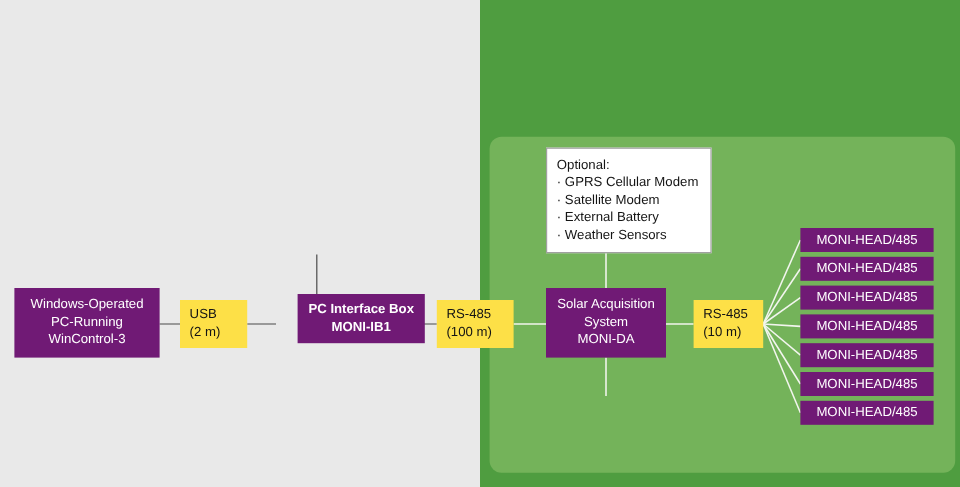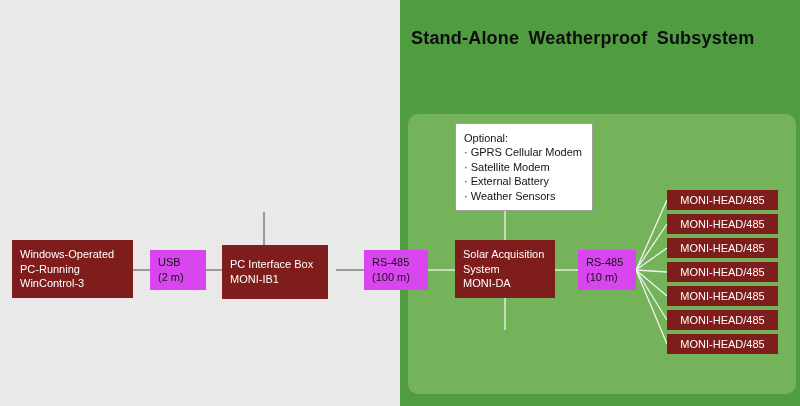--- a/index.html
+++ b/index.html
@@ -8,45 +8,44 @@
 
   .bg-right{position:absolute;left:400px;top:0;width:400px;height:406px;background:#4f9d40;}
   .inner-panel{position:absolute;left:408px;top:114px;width:388px;height:280px;background:#74b35a;border-radius:10px;}
 
   .title{position:absolute;left:411px;top:28px;width:380px;font-size:18px;font-weight:600;color:#0d0d0d;word-spacing:4px;letter-spacing:0.2px;}
 
   svg.connectors{position:absolute;left:0;top:0;width:800px;height:406px;pointer-events:none;}
 
   .node{position:absolute;box-sizing:border-box;display:flex;flex-direction:column;justify-content:center;
         font-size:11px;line-height:1.32;white-space:pre-line;padding:4px 8px;}
-  .dark{background:#7f1d1d;color:#ffffff;}
-  .gray{background:#d946ef;color:#141414;}
+  .dark{background:#701a75;color:#ffffff;text-align:center;}
+  .gray{background:#fde047;color:#141414;}
   .white{background:#ffffff;color:#141414;border:1px solid #a0a0a0;}
 
   .pc{left:12px;top:240px;width:121px;height:58px;}
   .usb{left:150px;top:250px;width:56px;height:40px;}
   .dc{left:230px;top:172px;width:68px;height:40px;}
-  .ib{left:222px;top:245px;width:106px;height:54px;}
+  .ib{left:248px;top:245px;width:106px;height:41px;font-weight:bold;}
   .rs100{left:364px;top:250px;width:64px;height:40px;}
   .optional{left:455px;top:123px;width:138px;height:88px;}
   .da{left:455px;top:240px;width:100px;height:58px;}
   .rs10{left:578px;top:250px;width:58px;height:40px;}
   .solar{left:455px;top:330px;width:138px;height:22px;justify-content:center;}
   .head{left:667px;width:111px;height:20px;align-items:center;flex-direction:row;justify-content:center;padding:0;}
   .h0{top:190px}.h1{top:214px}.h2{top:238px}.h3{top:262px}.h4{top:286px}.h5{top:310px}.h6{top:334px}
 </style>
 </head>
 <body>
 
 <div class="stage">
 
   <div class="bg-right"></div>
   <div class="inner-panel"></div>
 
-  <div class="title">Stand-Alone Weatherproof Subsystem</div>
 
   <svg class="connectors" viewBox="0 0 800 406">
     <g stroke="#4a4a4a" stroke-width="1" fill="none">
       <path d="M133,270 L150,270"></path>
       <path d="M206,270 L230,270"></path>
       <path d="M264,212 L264,245"></path>
       <path d="M336,270 L364,270"></path>
     </g>
     <g stroke="#f2f5ee" stroke-width="1.3" fill="none">
       <path d="M428,270 L455,270"></path>

